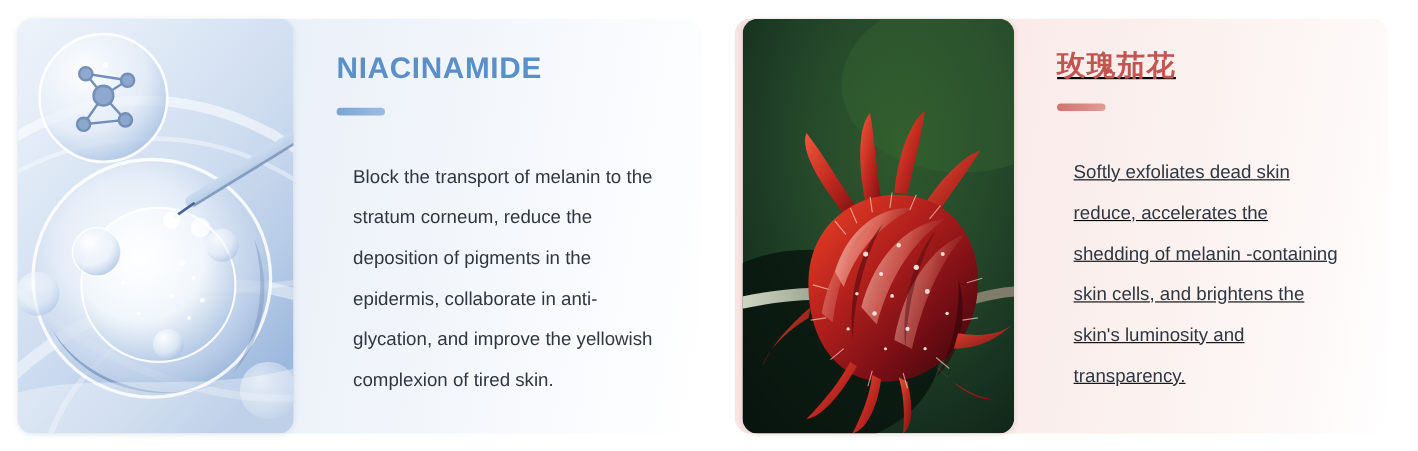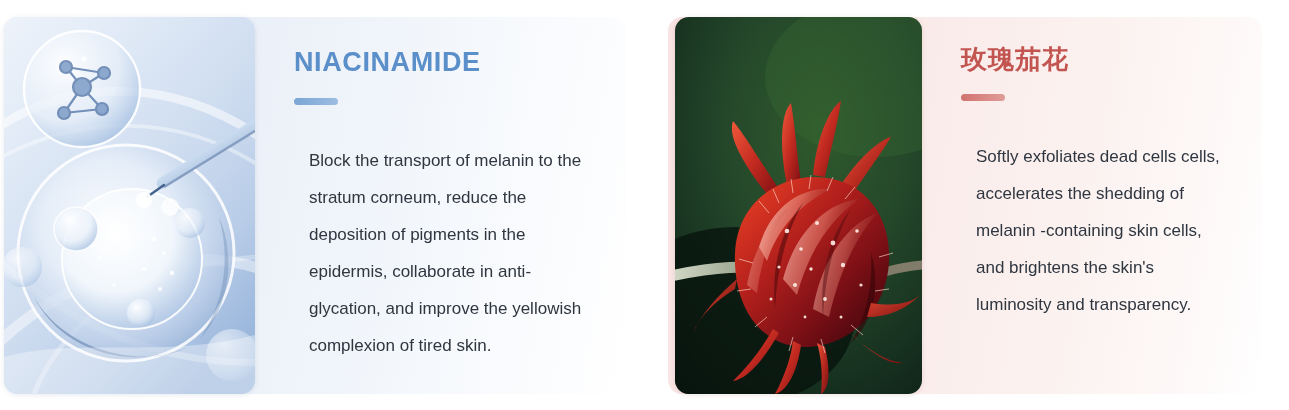--- a/index.html
+++ b/index.html
@@ -25,29 +25,30 @@
   .card {
     position: absolute;
     top: 17px;
     height: 377px;
     display: flex;
     flex-direction: row;
     align-items: stretch;
     border-radius: 14px;
   }
   .card--niacinamide {
-    left: 4px;
+    left: 16px;
     width: 622px;
     background: linear-gradient(100deg, #e4ecf7 0%, #e9eff8 30%, #f2f6fb 62%, #fbfcfe 86%, #ffffff 100%);
     justify-content: space-between;
   }
   .card--roselle {
     left: 668px;
     width: 594px;
     background: linear-gradient(100deg, #f8e4e3 0%, #f9e9e7 32%, #fbf1ef 64%, #fdf8f7 86%, #ffffff 100%);
+    text-decoration: underline;
   }
 
   
   .card-media {
     position: relative;
     flex: 0 0 auto;
     width: 251px;
     border-radius: 14px;
     overflow: hidden;
     box-shadow: 0 1px 5px rgba(70, 95, 135, 0.13);
@@ -317,17 +318,17 @@
             <circle cx="186" cy="268" r="1.6"></circle>
           <circle cx="130" cy="300" r="1.4"></circle>
             <circle cx="166" cy="300" r="1.5"></circle>
         </g>
       </svg>
     </div>
 
     <div class="card-body">
       <h2 class="card-title">玫瑰茄花</h2>
       <div class="title-rule"></div>
-      <p class="card-desc">Softly exfoliates dead cells cells, accelerates the shedding of melanin -containing skin cells, and brightens the skin's luminosity and transparency.</p>
+      <p class="card-desc">Softly exfoliates dead skin reduce, accelerates the shedding of melanin -containing skin cells, and brightens the skin's luminosity and transparency.</p>
     </div>
   </section>
 
 </div>
 
 </body></html>

